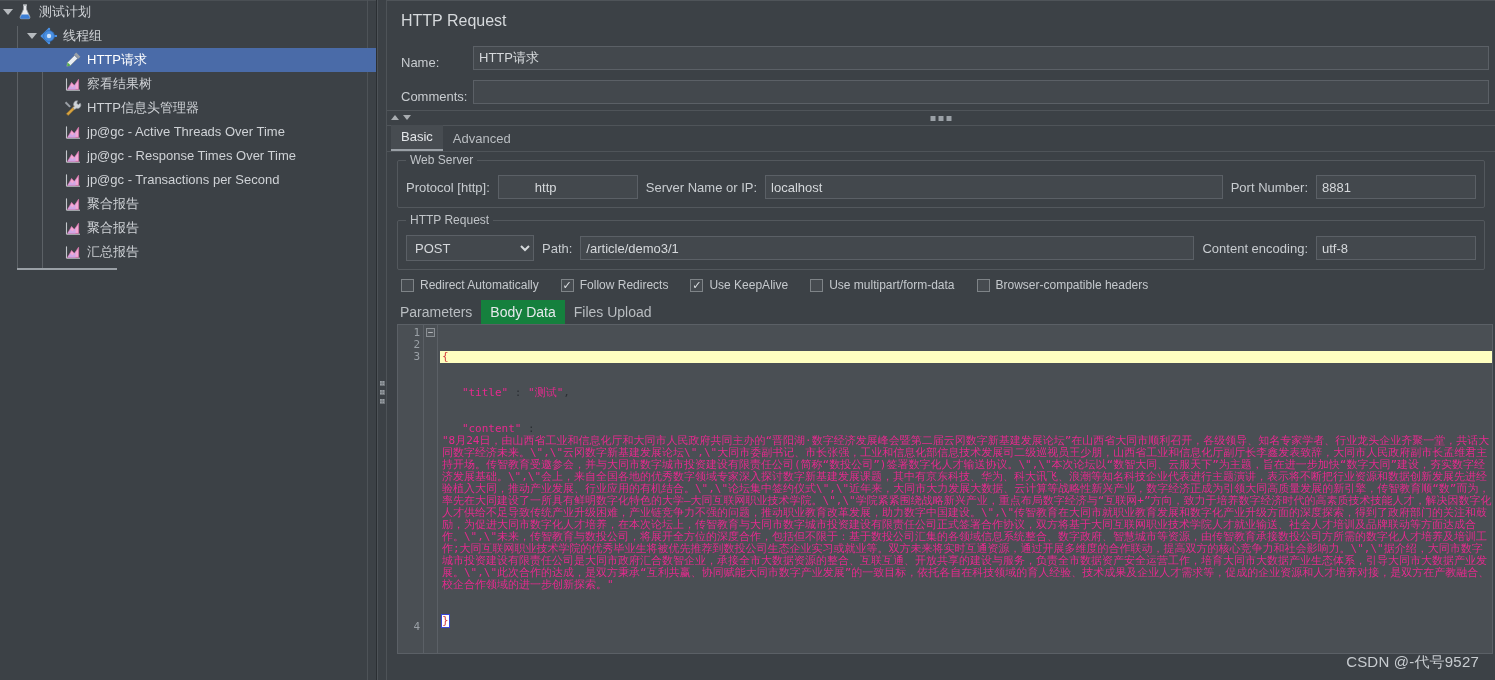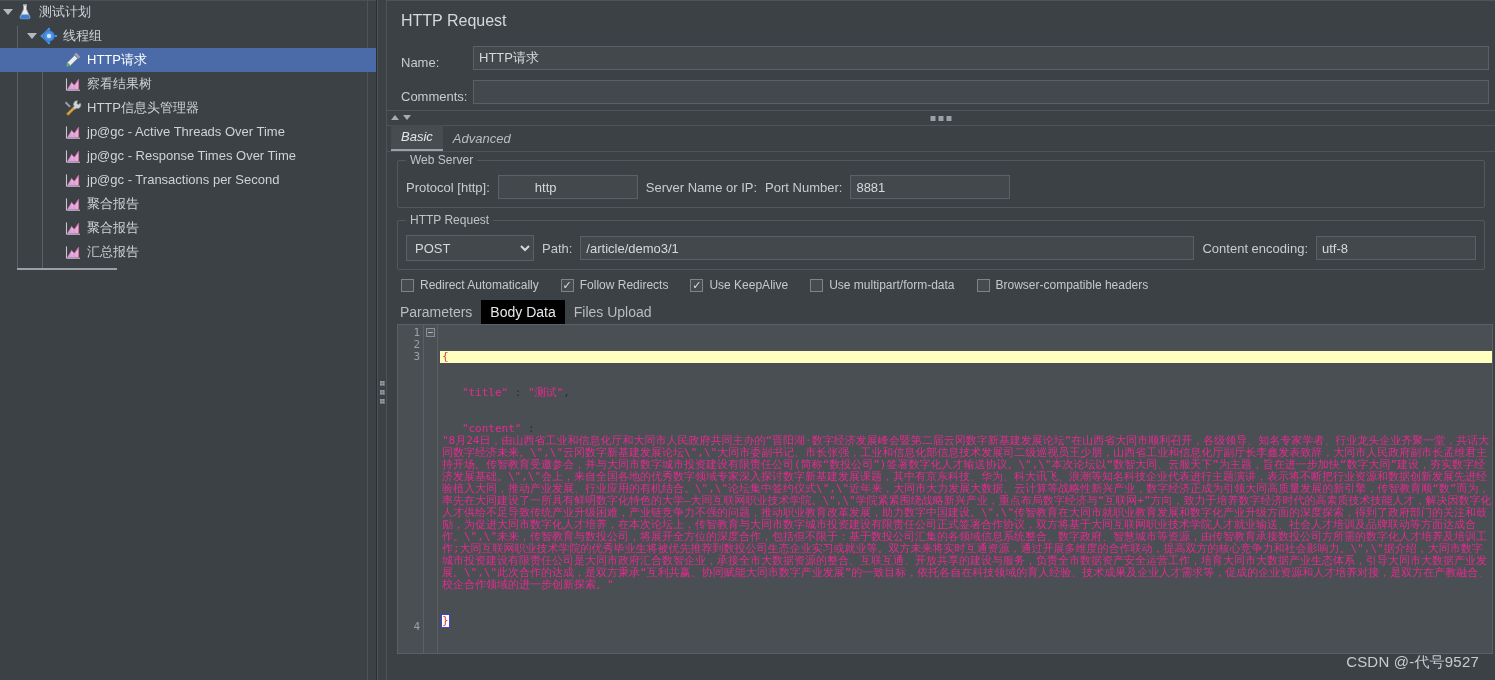--- a/index.html
+++ b/index.html
@@ -148,21 +148,20 @@
   }
   .collapse-bar .arrows i.up { border-bottom: 5px solid #a8acb0; }
   .collapse-bar .arrows i.dn { border-top: 5px solid #a8acb0; }
 
   
   .tabstrip {
     display: flex; align-items: flex-end;
     height: 26px;
     padding-left: 4px;
     border-bottom: 1px solid #4f5459;
-    font-style: italic;
   }
   .tab {
     font-size: 13px; color: #b9bdc1;
     padding: 4px 10px 5px 10px;
     position: relative;
     cursor: default;
   }
   .tab.active {
     color: #e3e6e9;
     background: #474c51;
@@ -213,21 +212,21 @@
   
   .subtabs {
     display: flex; align-items: flex-end;
     height: 24px; padding-left: 4px;
     margin-top: 2px;
   }
   .subtab {
     font-size: 14px; color: #b9bdc1;
     padding: 4px 9px 4px 9px;
   }
-  .subtab.active { color: #e6e9ec; background: #000000; }
+  .subtab.active { color: #e6e9ec; background: #15803d; }
 
   
   .editor {
     margin: 0 2px 0 10px;
     border: 1px solid #5b6066;
     background: #4a4f54;
     height: 330px;
     display: flex;
     overflow: hidden;
     position: relative;
@@ -469,20 +468,21 @@
         <div class="tab active">Basic</div>
         <div class="tab">Advanced</div>
       </div>
 
     <div class="groupbox">
       <div class="legend">Web Server</div>
       <div class="gb-row">
         <div class="gb-label">Protocol [http]:</div>
         <input class="txt" style="width: 140px; padding-left: 36px;" value="http">
         <div class="gb-label">Server Name or IP:</div>
+        <input class="txt" style="flex: 1 1 0%; min-width: 40px;" value="localhost">
         <div class="gb-label">Port Number:</div>
         <input class="txt" style="width: 160px;" value="8881">
       </div>
     </div>
 
     <div class="groupbox" style="margin-top:12px">
       <div class="legend">HTTP Request</div>
       <div class="gb-row">
         <select class="combo" id="method-select"><option value="GET">GET</option><option value="POST" selected="">POST</option><option value="PUT">PUT</option><option value="DELETE">DELETE</option><option value="HEAD">HEAD</option><option value="OPTIONS">OPTIONS</option><option value="PATCH">PATCH</option></select>
         <div class="gb-label">Path:</div>

